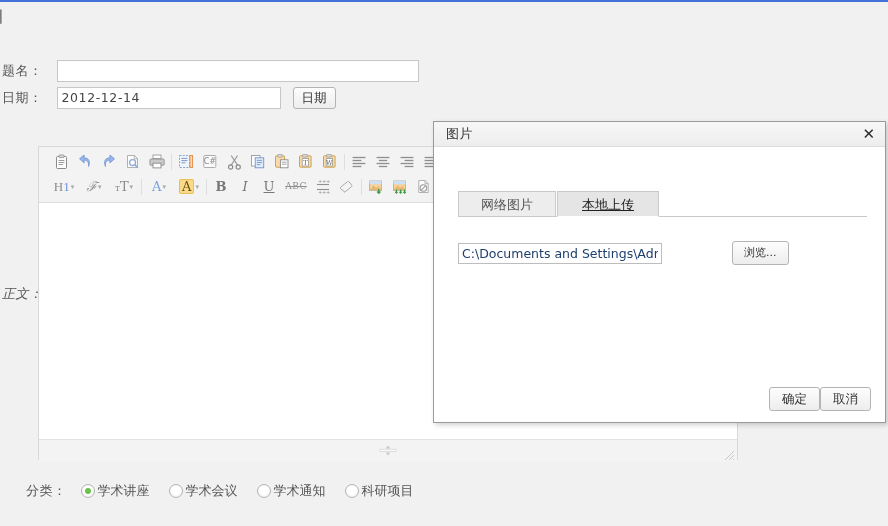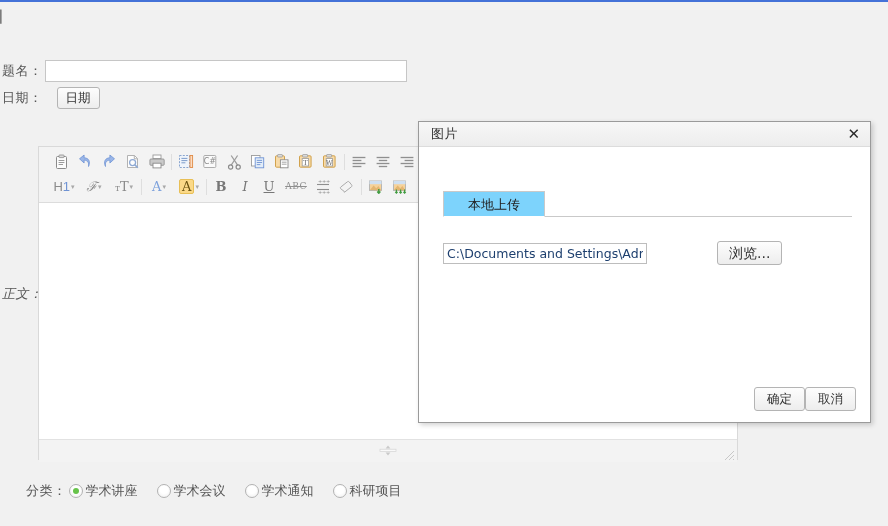--- a/index.html
+++ b/index.html
@@ -45,21 +45,21 @@
   
   .form-row {
     position: absolute;
     display: flex;
     align-items: center;
     white-space: nowrap;
   }
   .field-label {
     color: #555;
     font-size: 13px;
-    padding-right: 2px;
+    padding-right: 14px;
     letter-spacing: 0.5px;
   }
   .text-input {
     border: 1px solid #c6c6c6;
     background: #fff;
     height: 20px;
     line-height: 20px;
     padding: 0 4px;
     font-family: "DejaVu Sans", "Liberation Sans", sans-serif;
     font-size: 12.5px;
@@ -212,21 +212,21 @@
     left: 3px; top: 3px;
     width: 6px; height: 6px;
     border-radius: 50%;
     background: #67c34a;
   }
   .radio-label { color: #555; font-size: 13px; }
 
   
   #image-dialog {
     position: absolute;
-    left: 418px;
+    left: 433px;
     top: 121px;
     width: 453px;
     height: 302px;
     background: #fff;
     border: 1px solid #9a9a9a;
     box-shadow: 2px 2px 5px rgba(0,0,0,.18);
     box-sizing: border-box;
   }
   #dialog-titlebar {
     height: 25px;
@@ -271,24 +271,25 @@
     border: 1px solid #c9c9c9;
     background: #ededed;
     color: #555;
     cursor: pointer;
     position: relative;
     top: 1px;
     margin-right: 1px;
     box-sizing: border-box;
   }
   .dlg-tab.active {
-    background: #7dd3fc;
+    background: #e5e5e5;
     border-bottom-color: #fff;
     color: #222;
     padding: 0 24px;
+    text-decoration: underline;
   }
 
   #file-row {
     position: absolute;
     left: 24px;
     top: 94px;
     right: 20px;
     display: flex;
     align-items: center;
   }
@@ -303,21 +304,21 @@
     color: #1d3f6e;
     font-family: "DejaVu Sans", "Liberation Sans", sans-serif;
     overflow: hidden;
     white-space: nowrap;
     box-sizing: content-box;
     outline: none;
   }
   #browse-button {
     margin-left: 70px;
     padding: 3px 11px;
-    font-size: 14px;
+    font-size: 11px;
   }
 
   #dialog-footer {
     position: absolute;
     right: 14px;
     bottom: 12px;
     display: flex;
     gap: 0;
   }
   #dialog-footer .plain-button {
@@ -334,20 +335,21 @@
 
   <div class="stray-glyph">】</div>
 
   <div class="form-row" style="left:2px; top:60px;">
     <span class="field-label">题名：</span>
     <input id="title-input" class="text-input" type="text" value="" style="">
   </div>
 
   <div class="form-row" style="left:2px; top:87px;">
     <span class="field-label">日期：</span>
+    <input id="date-input" class="text-input" type="text" value="2012-12-14" style="">
     <button class="plain-button" style="margin-left:12px;">日期</button>
   </div>
 
   <div id="editor-label">正文：</div>
 
   <div id="editor-frame">
     <div id="editor-toolbar">
 
       <div class="toolbar-row">
         <div class="tb-item">
@@ -488,21 +490,21 @@
                 <line x1="1.6" y1="5.5" x2="14.4" y2="5.5"></line>
                 <line x1="1.6" y1="8.5" x2="14.4" y2="8.5"></line>
                 <line x1="1.6" y1="11.5" x2="14.4" y2="11.5"></line>
               </g>
             </svg>
         </div>
       </div>
 
       <div class="toolbar-row">
         <div class="tb-item wide">
-          <span class="tb-text" style="font-family:Liberation Sans, sans-serif;">H<span style="color:#6f93d4;">1</span></span>
+          <span class="tb-text" style="font-family:Liberation Serif, serif;">H<span style="color:#6f93d4;">1</span></span>
             <span class="tb-caret">▾</span>
         </div>
         <div class="tb-item wide">
           <span class="tb-text" style="font-style:italic;">ℱ</span>
             <span class="tb-caret">▾</span>
         </div>
         <div class="tb-item wide">
           <span class="tb-text"><span style="font-size:9px;">т</span>T</span>
             <span class="tb-caret">▾</span>
         </div>
@@ -636,20 +638,21 @@
 
   <div id="image-dialog">
     <div id="dialog-titlebar">
       <span id="dialog-title">图片</span>
       <span id="dialog-close">✕</span>
     </div>
 
     <div id="dialog-body">
 
       <div id="dialog-tabs">
+        <div class="dlg-tab">网络图片</div>
         <div class="dlg-tab active">本地上传</div>
       </div>
 
       <div id="file-row">
         <input id="file-path-input" type="text" value="C:\Documents and Settings\Adminis" style="">
         <button id="browse-button" class="plain-button">浏览...</button>
       </div>
 
       <div id="dialog-footer">
         <button class="plain-button">确定</button>

